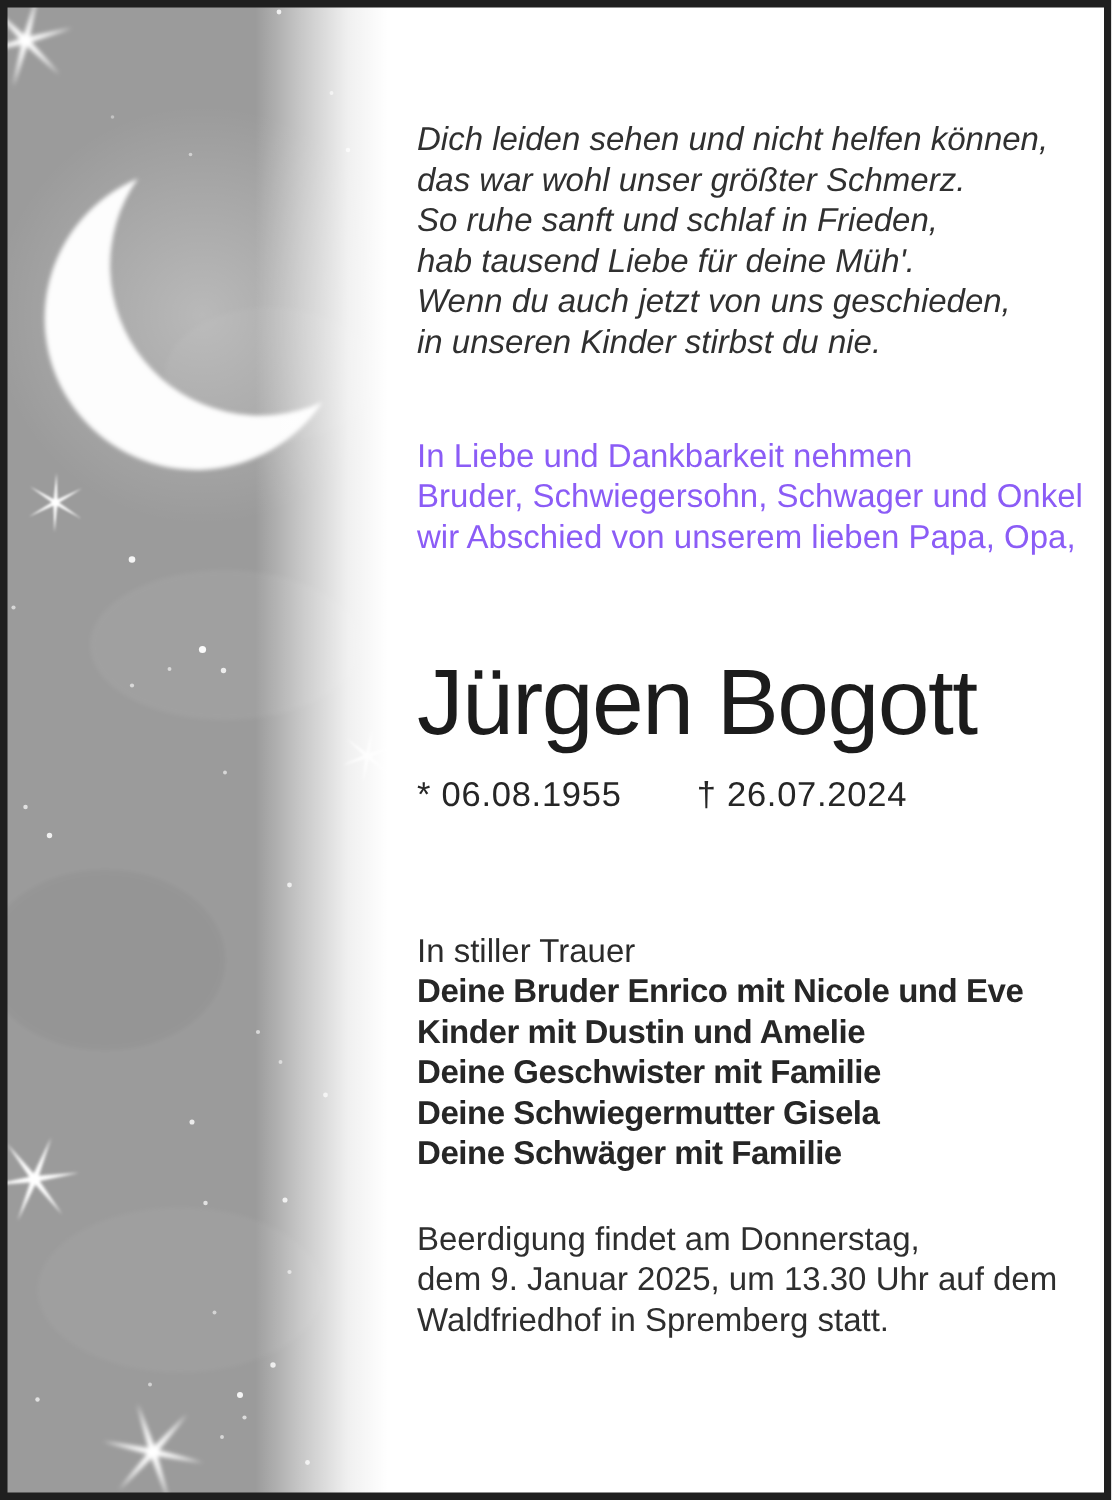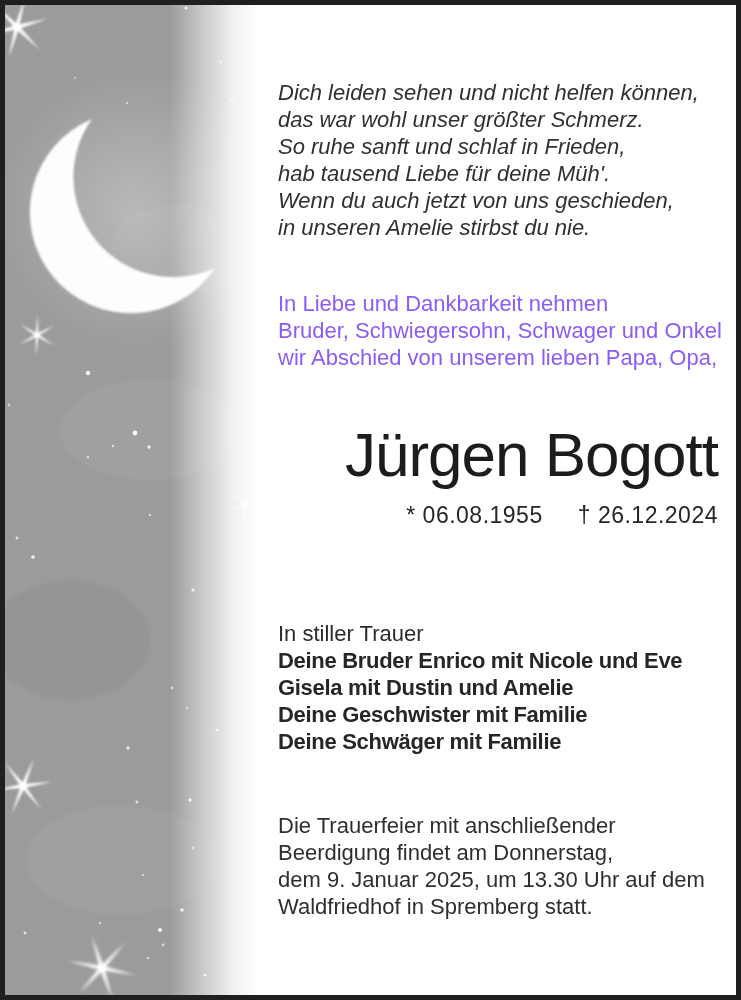--- a/index.html
+++ b/index.html
@@ -22,27 +22,27 @@
     width:258px;height:1000px;
     z-index:1;
   }
   .content{
     position:absolute;left:278px;top:0;width:440px;height:848px;
     z-index:2;
   }
   .tline{font-size:22px;line-height:27px;white-space:nowrap;}
   .poem{position:absolute;left:0;top:79px;font-style:italic;color:#303030;}
   .intro{position:absolute;left:0;top:290px;color:#8b5cf6;}
-  .name-block{position:absolute;left:0;top:424px;width:440px;text-align:right;}
+  .name-block{position:absolute;left:0;top:438px;width:440px;text-align:left;}
   .deceased-name{
     margin:0;font-size:62px;font-weight:normal;line-height:1;
     letter-spacing:-1px;color:#1c1c1c;white-space:nowrap;
   }
   .dates{margin-top:16px;font-size:23px;color:#262626;letter-spacing:0.5px;}
-  .dates .birth{margin-right:35px;}
+  .dates .birth{margin-right:50px;}
   .mourning{position:absolute;left:0;top:620px;}
   .mourners-line{font-weight:bold;letter-spacing:-0.3px;color:#262626;}
   .funeral{position:absolute;left:0;top:812px;color:#2e2e2e;}
 </style>
 </head>
 <body>
 
 <div class="ad">
 
   <svg class="sky" viewBox="0 0 258 1000" xmlns="http://www.w3.org/2000/svg" aria-hidden="true">
@@ -126,46 +126,46 @@
   </svg>
 
   <div class="content">
 
     <div class="poem">
       <div class="tline">Dich leiden sehen und nicht helfen können,</div>
       <div class="tline">das war wohl unser größter Schmerz.</div>
       <div class="tline">So ruhe sanft und schlaf in Frieden,</div>
       <div class="tline">hab tausend Liebe für deine Müh'.</div>
       <div class="tline">Wenn du auch jetzt von uns geschieden,</div>
-      <div class="tline">in unseren Amelie stirbst du nie.</div>
+      <div class="tline">in unseren Kinder stirbst du nie.</div>
     </div>
 
     <div class="intro">
       <div class="tline">In Liebe und Dankbarkeit nehmen</div>
       <div class="tline">Bruder, Schwiegersohn, Schwager und Onkel</div>
       <div class="tline">wir Abschied von unserem lieben Papa, Opa,</div>
     </div>
 
     <div class="name-block">
       <h1 class="deceased-name">Jürgen Bogott</h1>
       <div class="dates">
-        <span class="birth">* 06.08.1955</span><span class="death">† 26.12.2024</span>
+        <span class="birth">* 06.08.1955</span><span class="death">† 26.07.2024</span>
       </div>
     </div>
 
     <div class="mourning">
       <div class="tline">In stiller Trauer</div>
       <div class="tline mourners-line">Deine Bruder Enrico mit Nicole und Eve</div>
-      <div class="tline mourners-line">Gisela mit Dustin und Amelie</div>
+      <div class="tline mourners-line">Kinder mit Dustin und Amelie</div>
       <div class="tline mourners-line">Deine Geschwister mit Familie</div>
+      <div class="tline mourners-line">Deine Schwiegermutter Gisela</div>
       <div class="tline mourners-line">Deine Schwäger mit Familie</div>
     </div>
 
     <div class="funeral">
-      <div class="tline">Die Trauerfeier mit anschließender</div>
       <div class="tline">Beerdigung findet am Donnerstag,</div>
       <div class="tline">dem 9. Januar 2025, um 13.30 Uhr auf dem</div>
       <div class="tline">Waldfriedhof in Spremberg statt.</div>
     </div>
 
   </div>
 
   <div class="frame"></div>
 </div>
 

